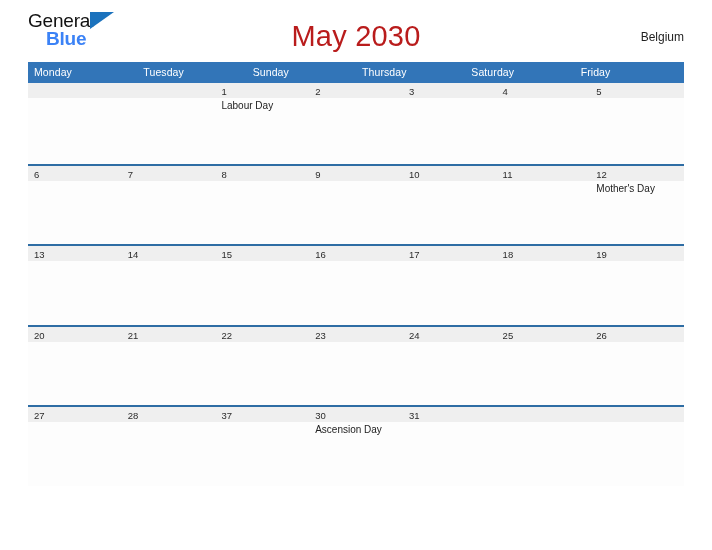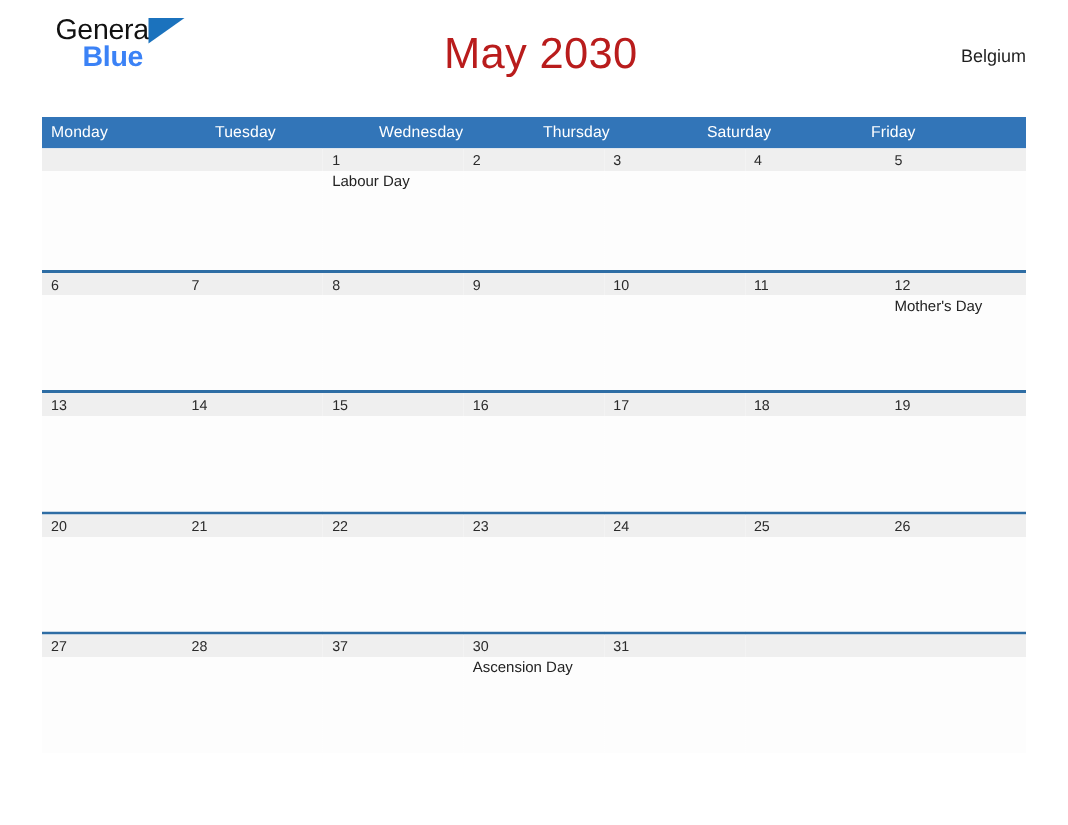--- a/index.html
+++ b/index.html
@@ -22,21 +22,20 @@
     padding: 0 28px;
   }
 
   
   .topbar {
     position: relative;
     height: 62px;
     display: flex;
     align-items: center;
     justify-content: space-between;
-    margin-left: 9px;
   }
   .logo {
     position: relative;
     width: 100px;
     height: 44px;
     flex: 0 0 auto;
     padding-top: 4px;
   }
   .logo-general {
     font-size: 19px;
@@ -82,21 +81,20 @@
     padding-top: 12px;
   }
 
   
   .calendar {
     width: 656px;
   }
   .weekday-row {
     display: flex;
     background: #3275b8;
-    margin-top: 16px;
   }
   .weekday {
     flex: 1 1 0;
     box-sizing: border-box;
     padding: 4px 0 5px 6px;
     font-size: 10.5px;
     color: #ffffff;
     letter-spacing: 0.1px;
   }
 
@@ -150,21 +148,21 @@
 
     <div class="title">May 2030</div>
 
     <div class="country">Belgium</div>
   </div>
 
   <div class="calendar">
     <div class="weekday-row" id="weekday-row">
         <div class="weekday">Monday</div>
         <div class="weekday">Tuesday</div>
-        <div class="weekday">Wednesday</div>
+        <div class="weekday">Sunday</div>
         <div class="weekday">Thursday</div>
         <div class="weekday">Saturday</div>
         <div class="weekday">Friday</div>
       </div>
     <div id="weeks-container">
         <div class="week-row first">
           <div class="day-cell">
             <div class="day-number"></div>
             <div class="events"></div>
           </div>

